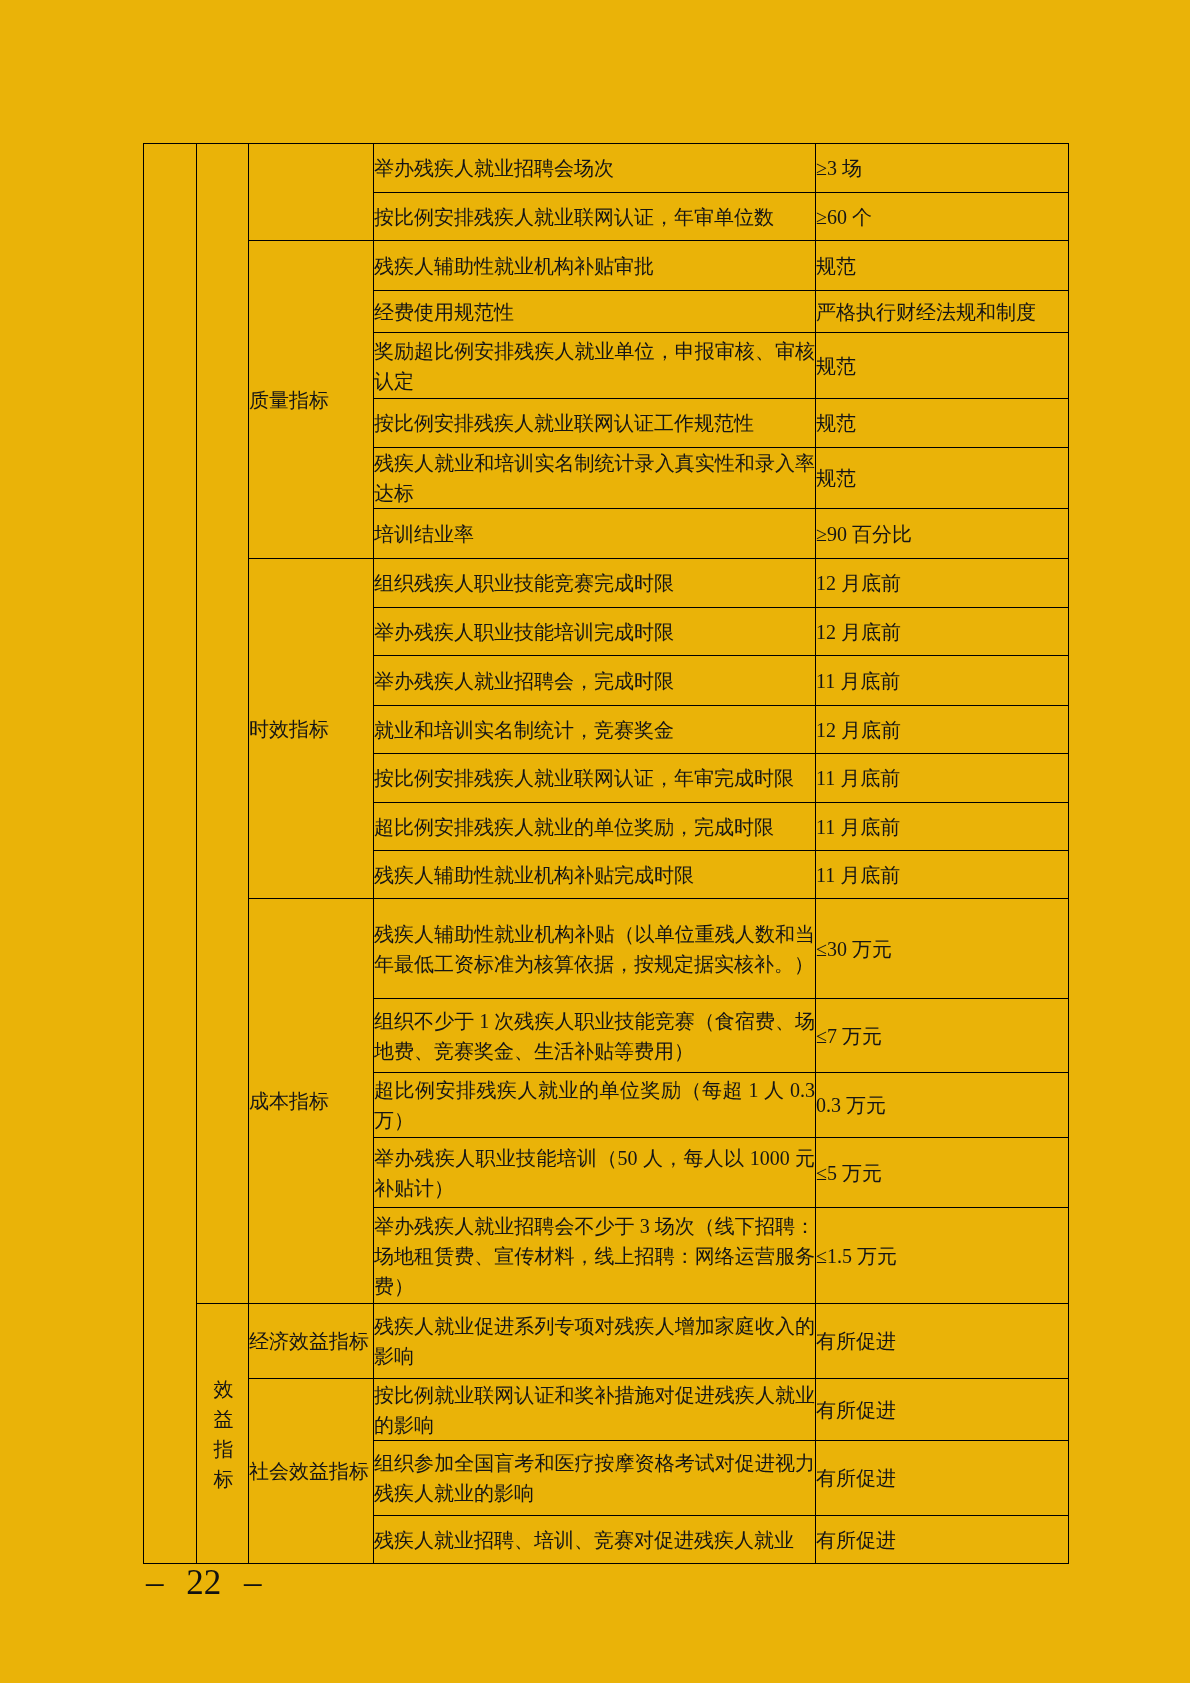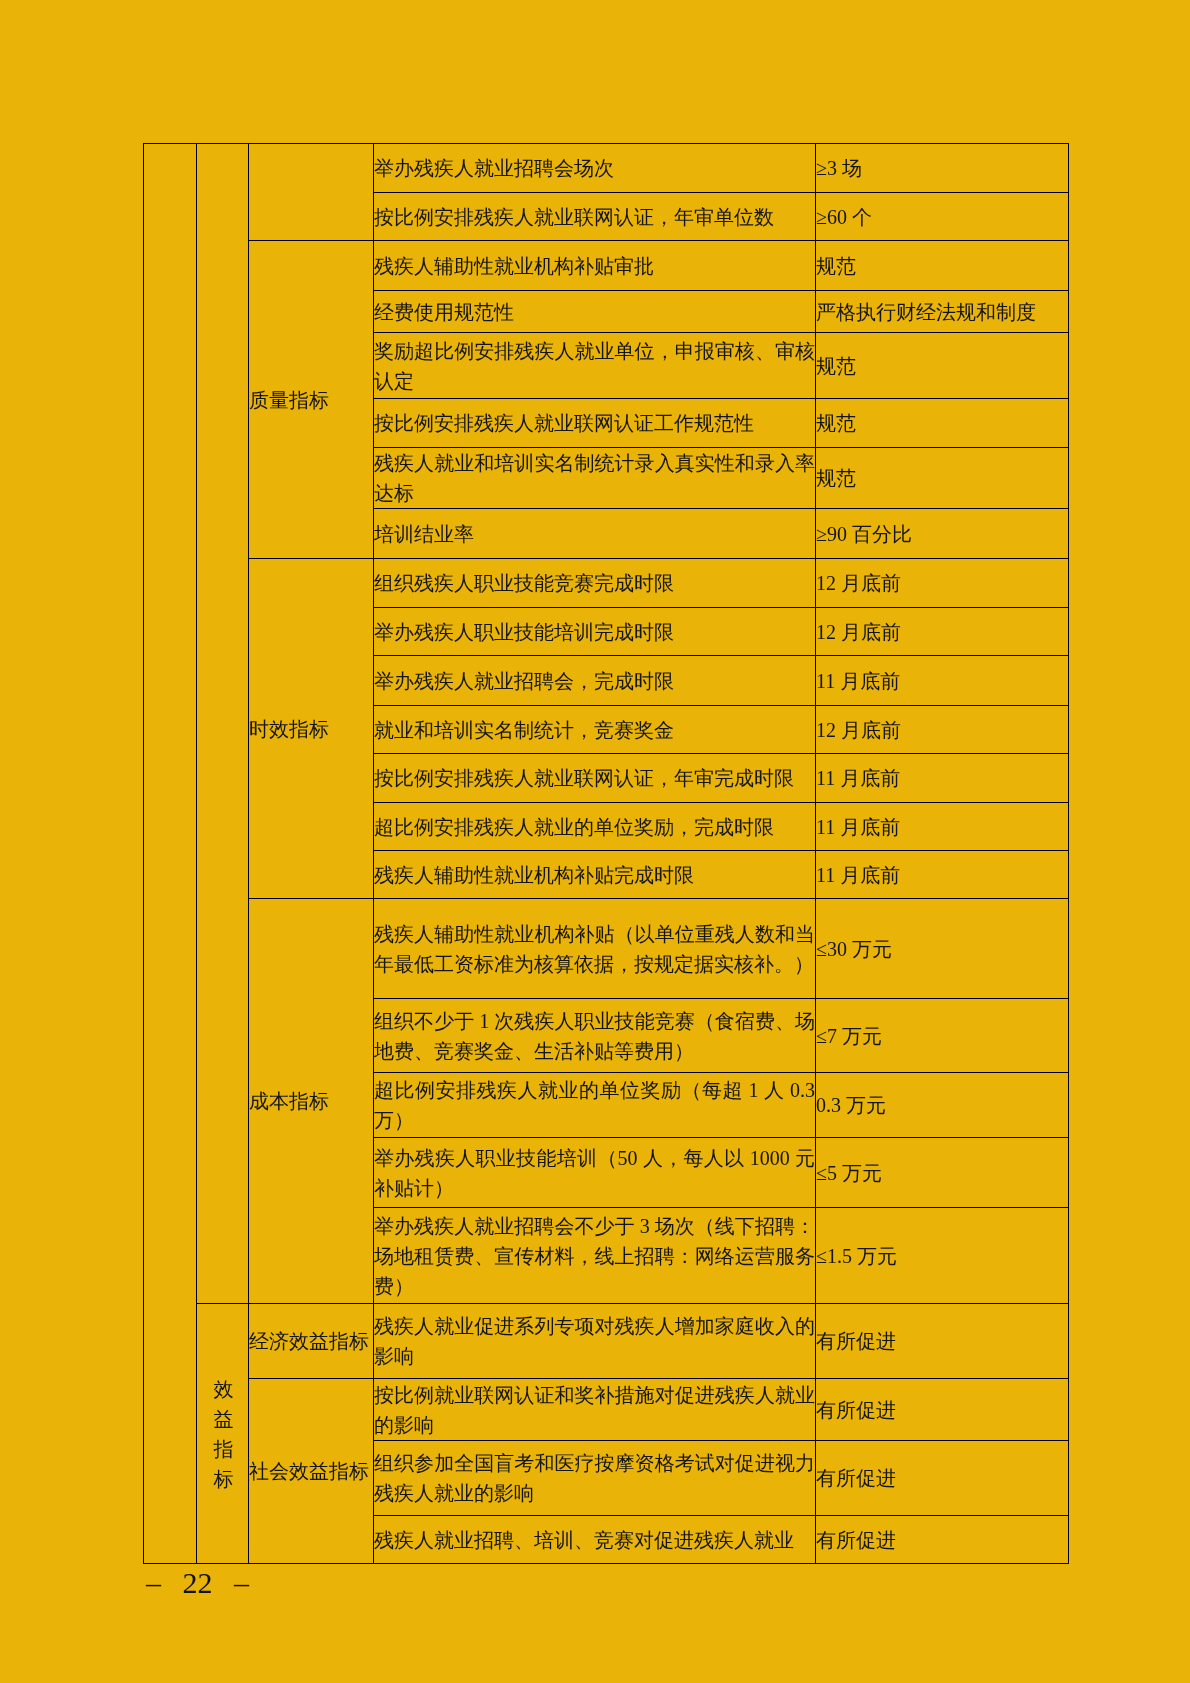--- a/index.html
+++ b/index.html
@@ -43,21 +43,21 @@
   td.vert span{
     display:inline-block;
     width:22px;
     word-break:break-all;
     line-height:30px;
     text-align:right;
   }
   .page-number{
     position:absolute;
     left:146px;top:1567px;
-    font-size:30px;
+    font-size:35px;
     line-height:32px;
     word-spacing:14px;
     color:#111;
   }
 </style>
 </head>
 <body>
 
 <div class="page">
 

